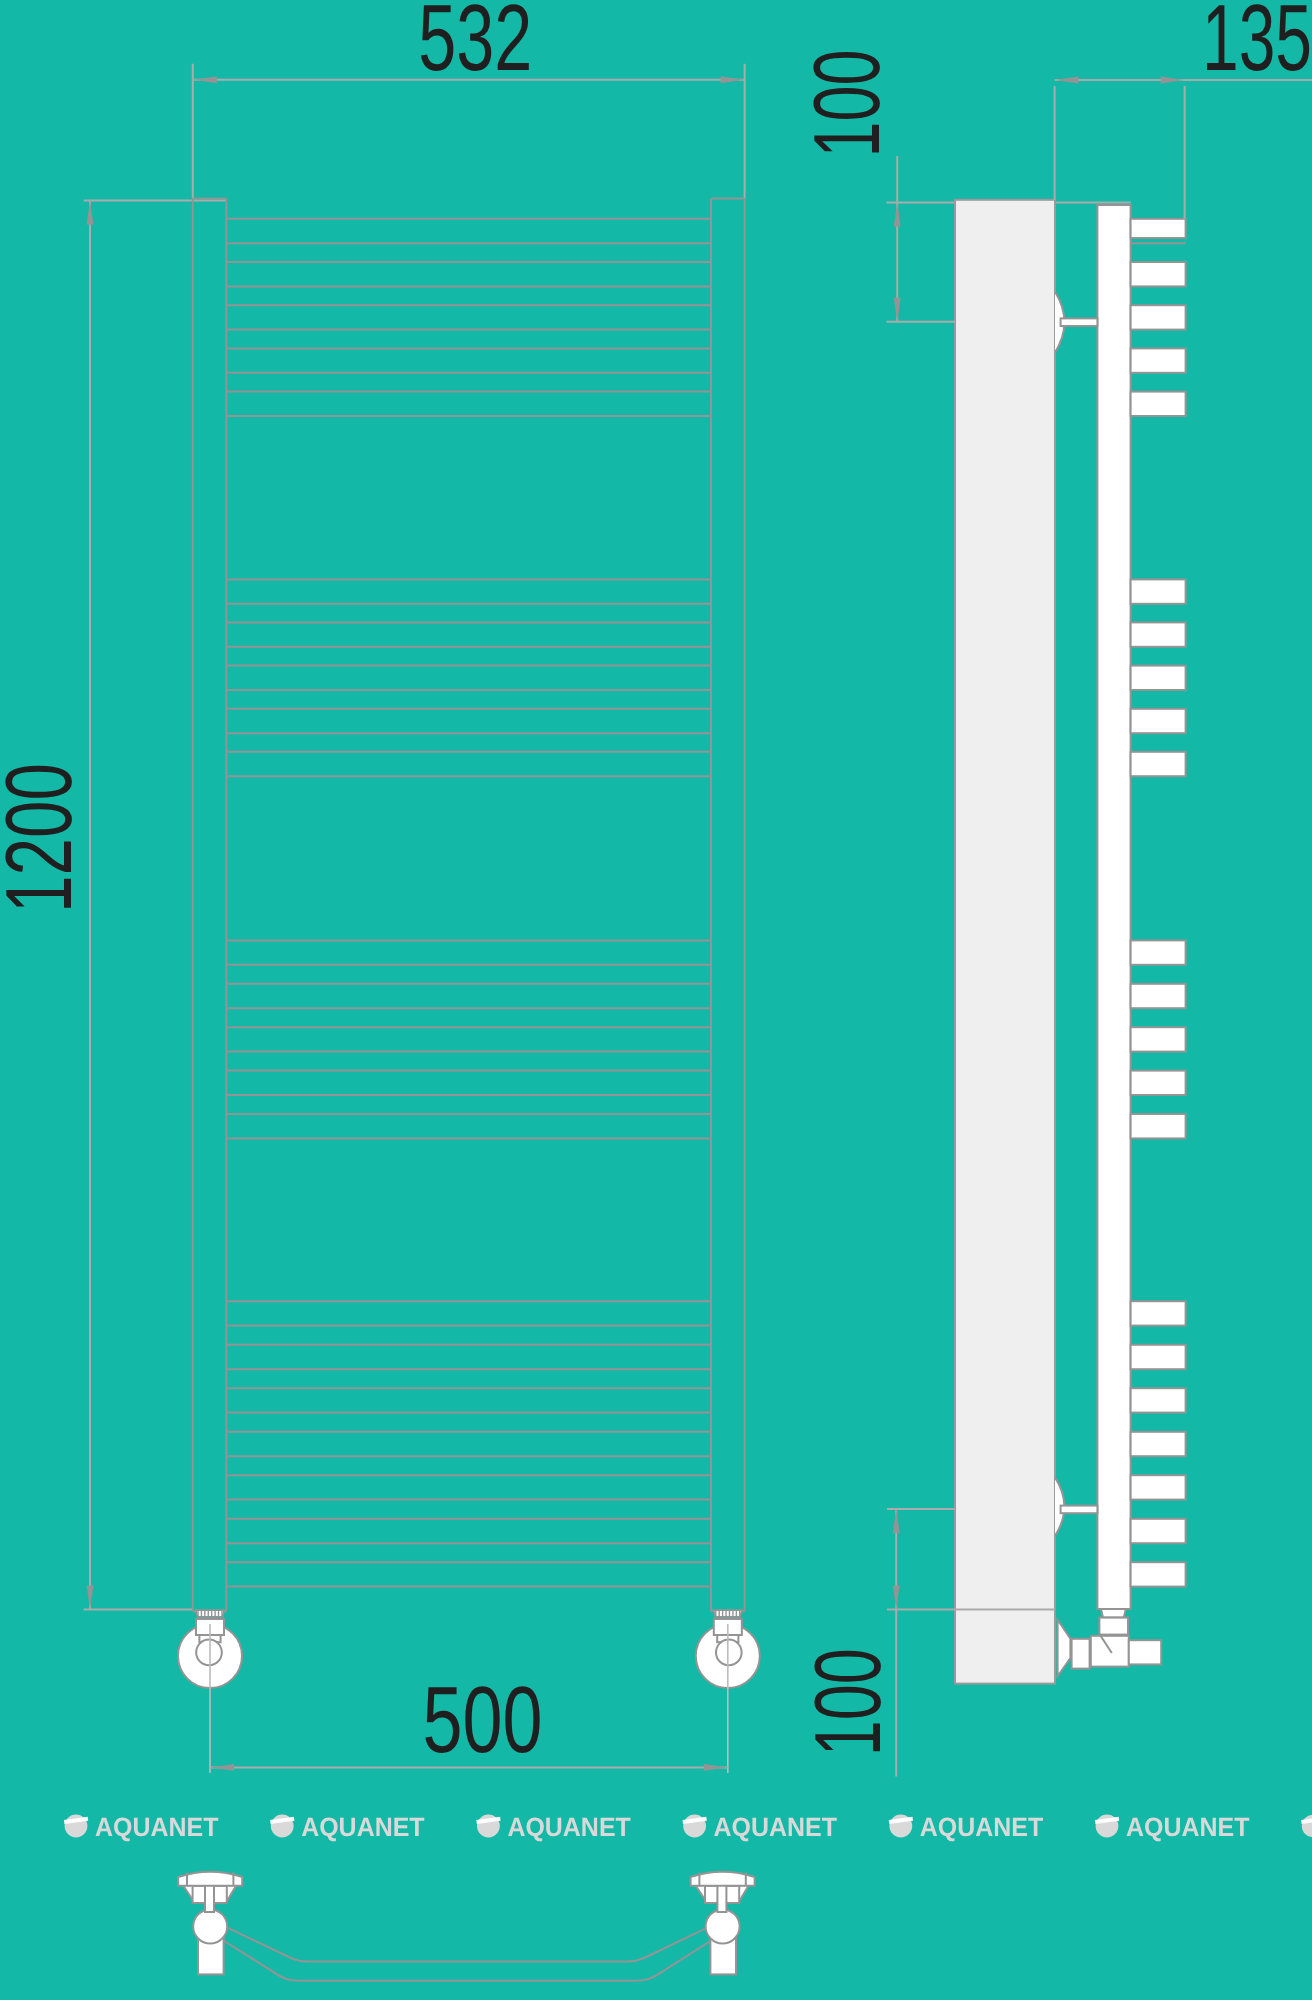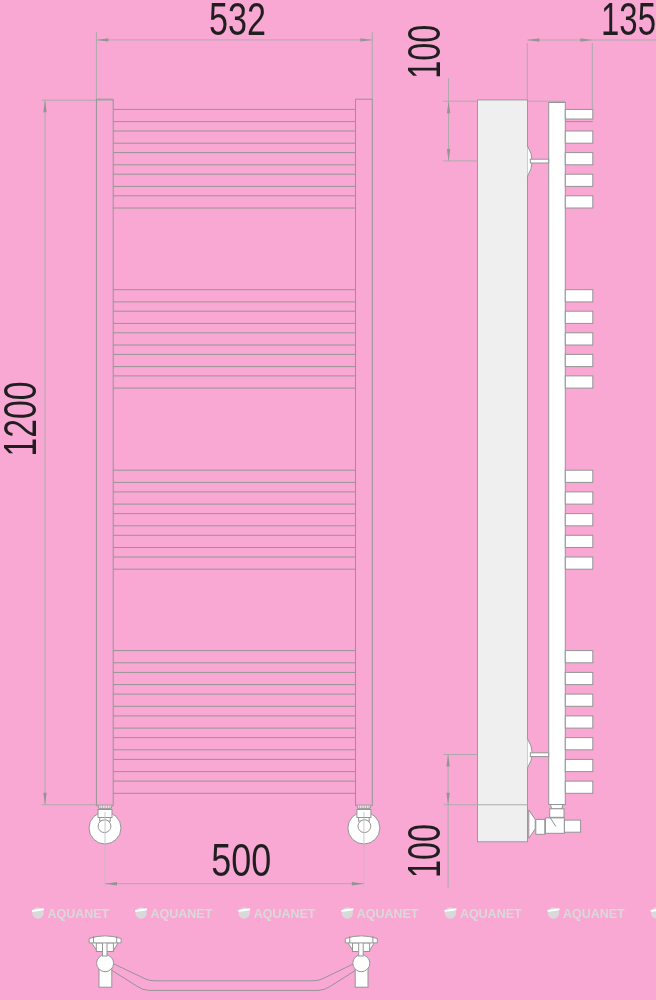--- a/index.html
+++ b/index.html
@@ -1,15 +1,15 @@
 <!DOCTYPE html>
 <html><head><meta charset="utf-8"><title>drawing</title>
 <style>
 html,body{margin:0;padding:0;background:#ffffff;}
-#page{width:656px;height:1000px;position:relative;overflow:hidden;background:#f9a8d4;}
+#page{width:656px;height:1000px;position:relative;overflow:hidden;background:#14b8a6;}
 text{font-family:"Liberation Sans",sans-serif;}
 </style></head>
 <body>
 <div id="page">
 <svg width="656" height="1000" viewBox="0 0 656 1000">
 
 <g>
 <text x="237.6" y="35.1" font-size="47" fill="#1f1f1f" text-anchor="middle" textLength="57" lengthAdjust="spacingAndGlyphs">532</text>
 <line x1="96.4" y1="39.9" x2="372.3" y2="39.9" stroke="#ababab" stroke-width="1.0"></line>
 <line x1="96.4" y1="31.9" x2="96.4" y2="99.2" stroke="#ababab" stroke-width="1.0"></line>

